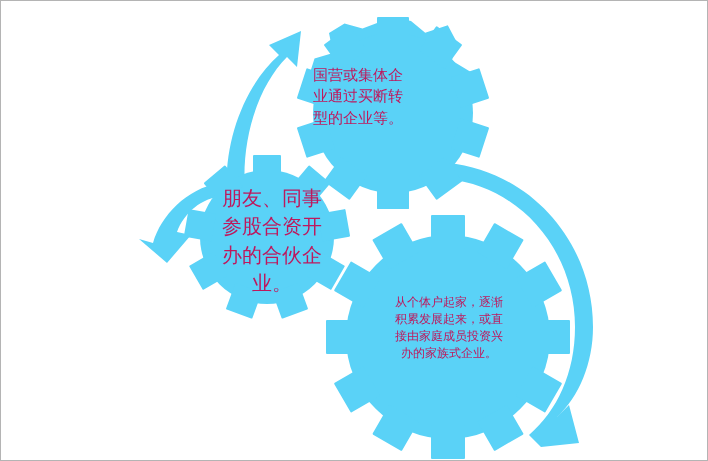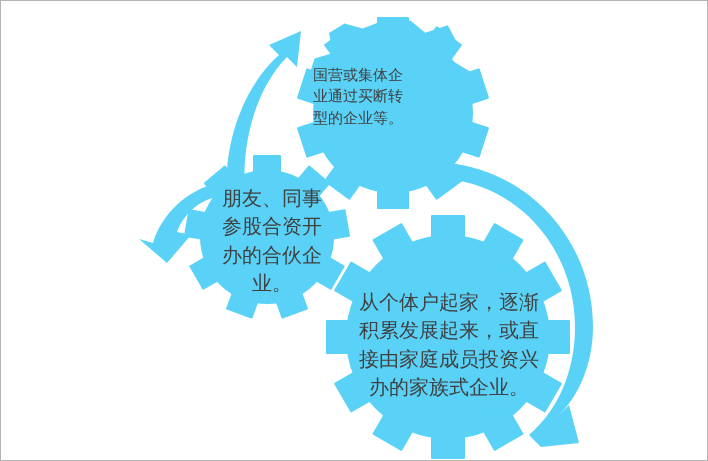--- a/index.html
+++ b/index.html
@@ -22,21 +22,21 @@
   }
   #scene {
     position: absolute;
     left: 0;
     top: 0;
     width: 708px;
     height: 461px;
   }
   .gear-text {
     position: absolute;
-    color: #404040;
+    color: #be185d;
     text-align: center;
     line-height: 1.42;
     white-space: pre-line;
     letter-spacing: 0px;
     font-family: "DejaVu Sans", "Liberation Sans", sans-serif;
   }
   #text-top {
     left: 312px;
     top: 64px;
     width: 136px;
@@ -45,23 +45,23 @@
   }
   #text-mid {
     left: 216px;
     top: 183px;
     width: 110px;
     font-size: 20px;
     text-align: center;
   }
   #text-big {
     left: 356px;
-    top: 287px;
+    top: 293px;
     width: 184px;
-    font-size: 20px;
+    font-size: 12px;
     text-align: center;
   }
 </style>
 </head>
 <body>
 
 <div id="canvas">
 
   <svg id="scene" viewBox="0 0 708 461" xmlns="http://www.w3.org/2000/svg">
 

